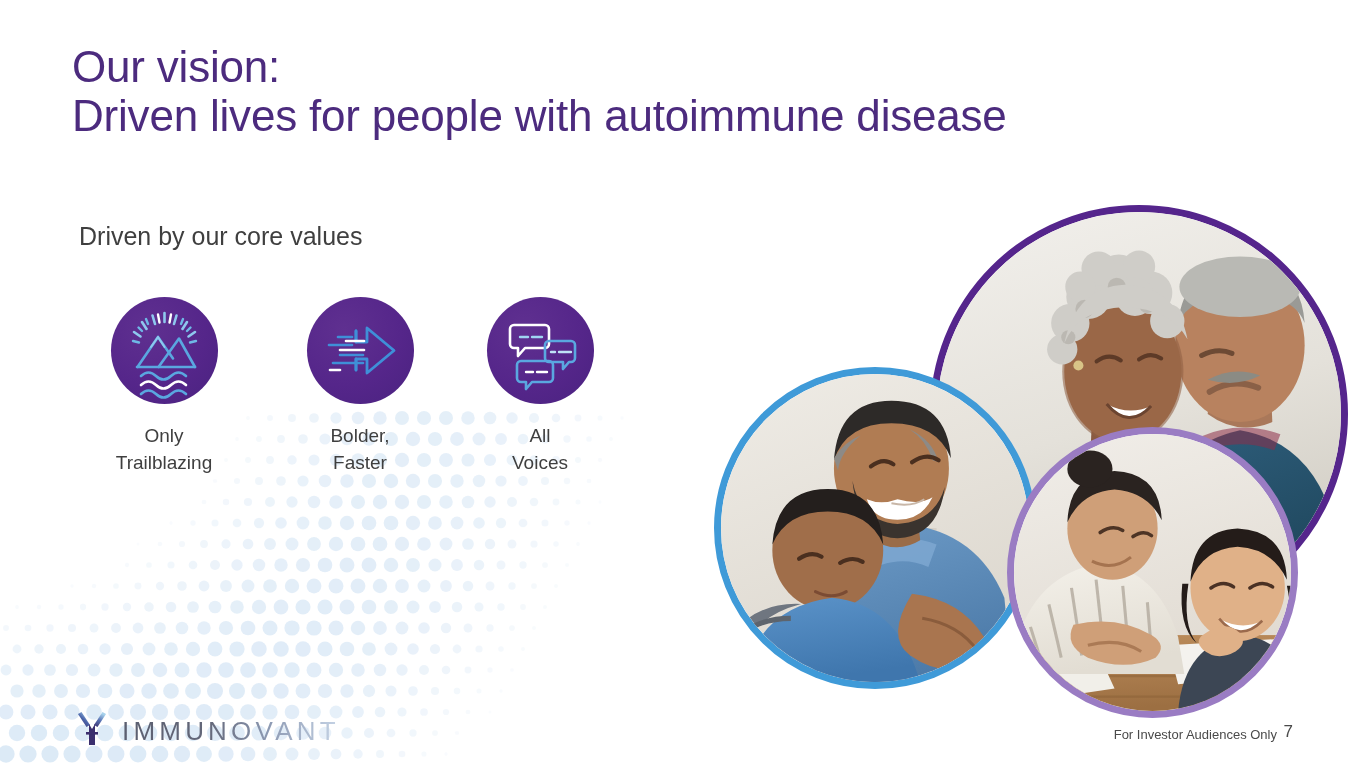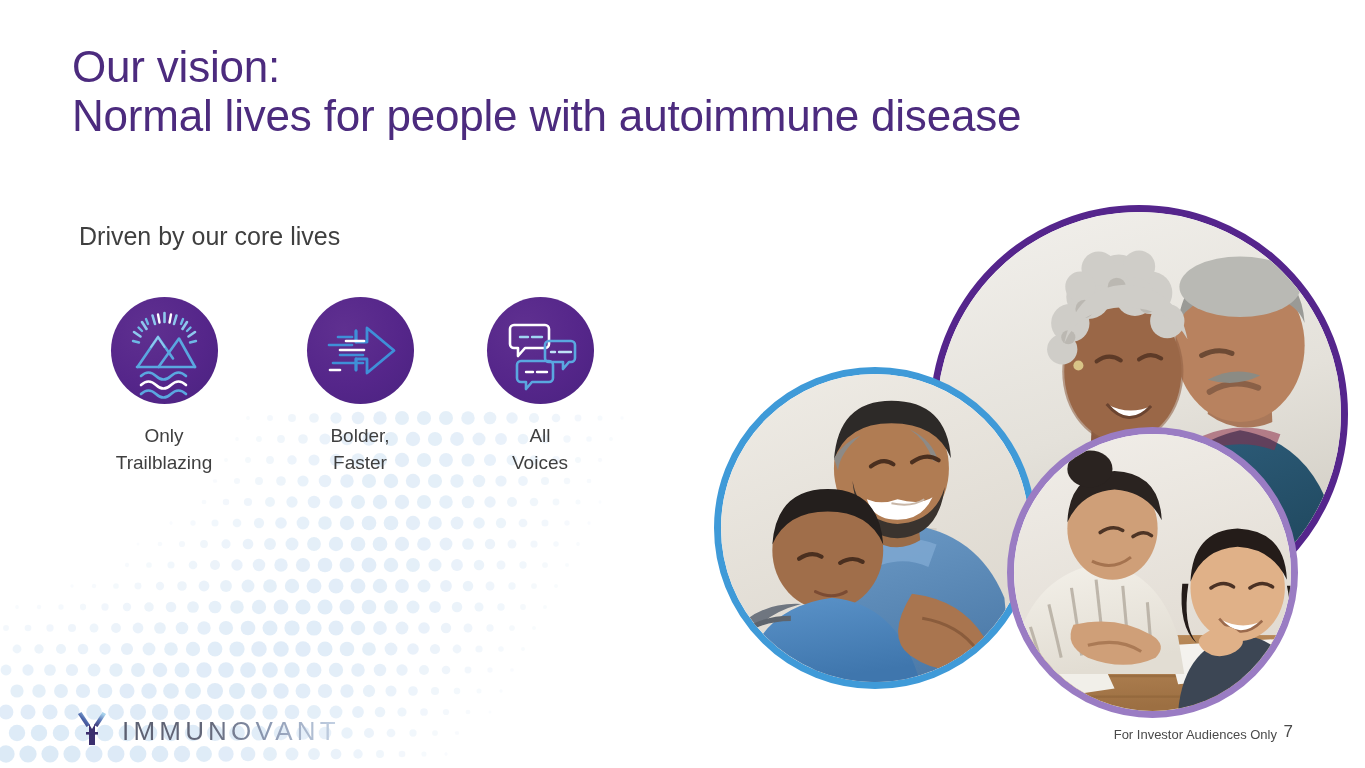--- a/index.html
+++ b/index.html
@@ -542,24 +542,24 @@
         <circle cx="358.0" cy="354.0" r="4.73" fill="#d6e6f5" opacity="0.44"></circle>
         <circle cx="380.0" cy="354.0" r="4.04" fill="#d6e6f5" opacity="0.37"></circle>
         <circle cx="402.0" cy="354.0" r="3.32" fill="#d6e6f5" opacity="0.30"></circle>
         <circle cx="424.0" cy="354.0" r="2.57" fill="#d6e6f5" opacity="0.22"></circle>
         <circle cx="446.0" cy="354.0" r="1.81" fill="#d6e6f5" opacity="0.15"></circle>
       </g>
   </svg>
 
   <div id="title-block">
     <div class="title-line">Our vision:</div>
-    <div class="title-line">Normal lives for people with autoimmune disease</div>
+    <div class="title-line">Driven lives for people with autoimmune disease</div>
   </div>
 
-  <div id="subtitle">Driven by our core lives</div>
+  <div id="subtitle">Driven by our core values</div>
 
   <div id="values-row">
 
     <div class="value-item v0">
       <div class="value-icon">
         <svg viewBox="0 0 107 107" width="107" height="107" xmlns="http://www.w3.org/2000/svg">
           <g fill="none" stroke-linecap="round">
 
             <g stroke="#8ec8ee" stroke-width="2.6">
               <line x1="53.5" y1="16" x2="53.5" y2="25"></line>

